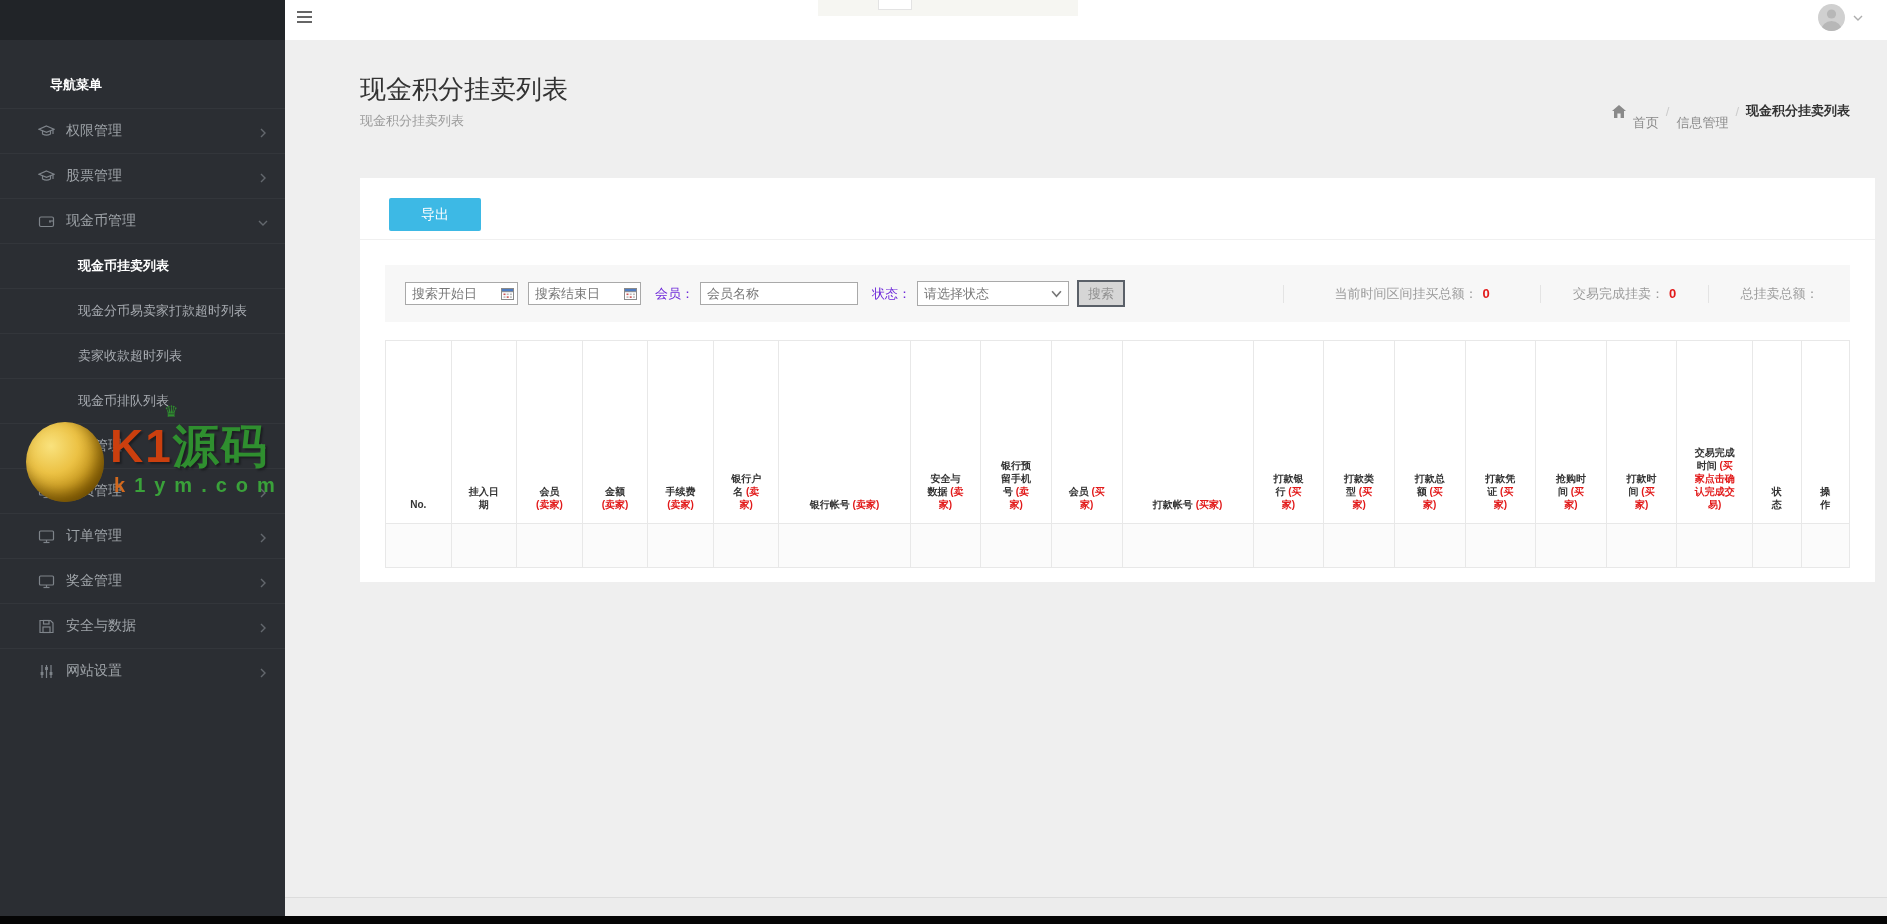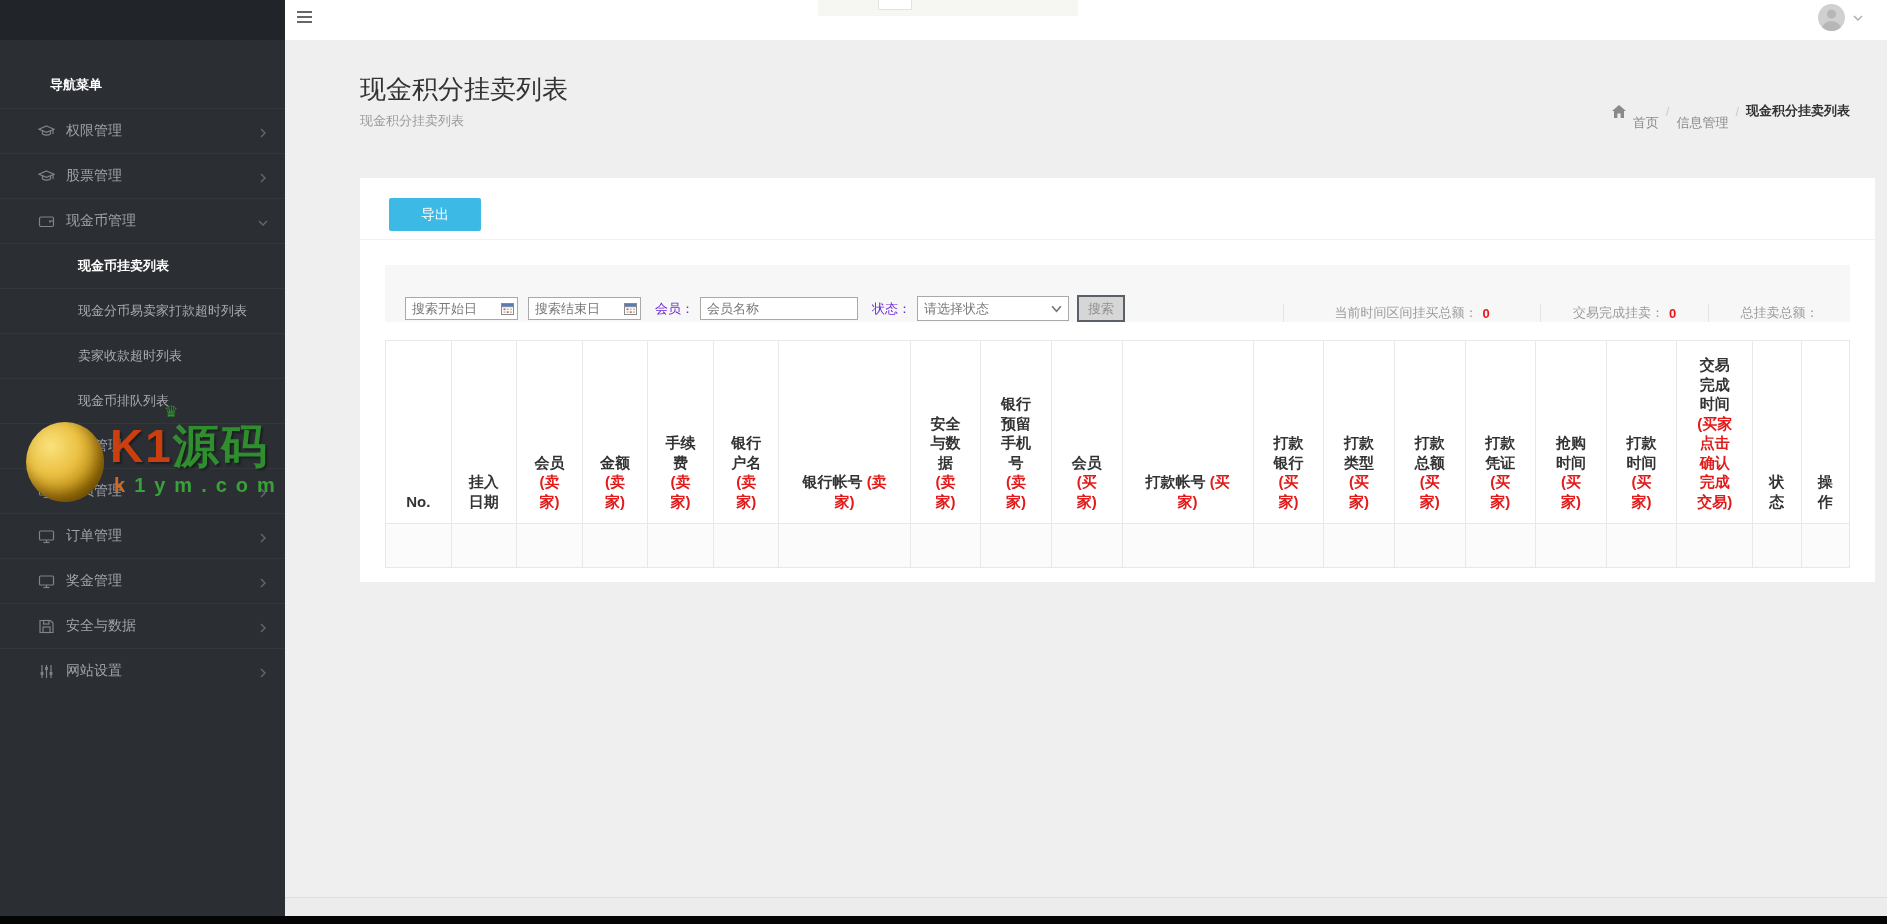--- a/index.html
+++ b/index.html
@@ -58,21 +58,21 @@
   .breadcrumb a { color:#8a8a8a; text-decoration:none; cursor:pointer;margin-top:24px; }
   .breadcrumb .sep { color:#cccccc; }
   .breadcrumb .current { color:#333; font-weight:bold; }
 
   .panel { position:absolute; left:75px; top:138px; width:1515px; height:404px; background:#ffffff; }
   .panel-toolbar { height:62px; border-bottom:1px solid #f0f0f0; position:relative; }
   .export-btn { position:absolute; left:29px; top:20px; background:#3db9e5; color:#fff;
     font-size:14px; border:none; padding:0 32px; height:33px; border-radius:2px; cursor:pointer; }
 
   .filter-bar { margin:25px 25px 0 25px; height:57px; background:#f7f7f7;
-    display:flex; align-items:flex-end; font-size:13px; color:#808080; }
+    display:flex; align-items:center; font-size:13px; color:#808080; }
   .filter-left { flex:1 1 auto; display:flex; align-items:center; padding-left:20px; }
   .f-input { position:relative; margin-right:10px; }
   .f-input input { width:113px; height:23px; border:1px solid #a9a9a9; background:#fff;
     font-size:13px; color:#555; padding:0 20px 0 6px;
     font-family:"Liberation Sans","DejaVu Sans",sans-serif; }
   .f-input input::placeholder { color:#777; opacity:1; }
   .f-input.member input { width:158px; padding-right:2px; }
   .cal-ic { position:absolute; right:4px; top:5px; width:13px; height:13px; }
   .f-label { margin:0 6px 0 4px; color:#6d28d9; }
   .f-select { width:152px; height:25px; border:1px solid #a9a9a9; background:#fff;
@@ -87,21 +87,21 @@
     justify-content:center; }
   .stat-cell:nth-child(1){ width:257px; }
   .stat-cell:nth-child(2){ width:168px; }
   .stat-cell:nth-child(3){ width:142px; }
   .stat-label { color:#9b9b9b; }
   .stat-value { color:#e21a1a; font-weight:bold; margin-left:5px; }
 
   .grid-wrap { margin:18px 25px 0 25px; }
   table.grid { width:1465px; table-layout:fixed; border-collapse:collapse; }
   table.grid th { border:1px solid #e8e8e8; vertical-align:bottom; text-align:center;
-    font-size:15px; font-weight:bold; color:#333; line-height:1.3;
+    font-size:10px; font-weight:bold; color:#333; line-height:1.3;
     padding:4px 16px 12px 16px; word-break:break-all; }
   table.grid thead tr { height:183px; }
   table.grid td { border:1px solid #e8e8e8; height:44px; background:#fbfbfb; }
   .th-sub { color:#e21a1a; }
 
   .footer-zone { position:absolute; left:0; bottom:0; width:1602px; height:19px;
     border-top:1px solid #dcdcdc; background:#ececec; }
   .bottom-strip { position:absolute; left:0; top:916px; width:1887px; height:8px;
     background:#050505; z-index:5; }
 </style>

